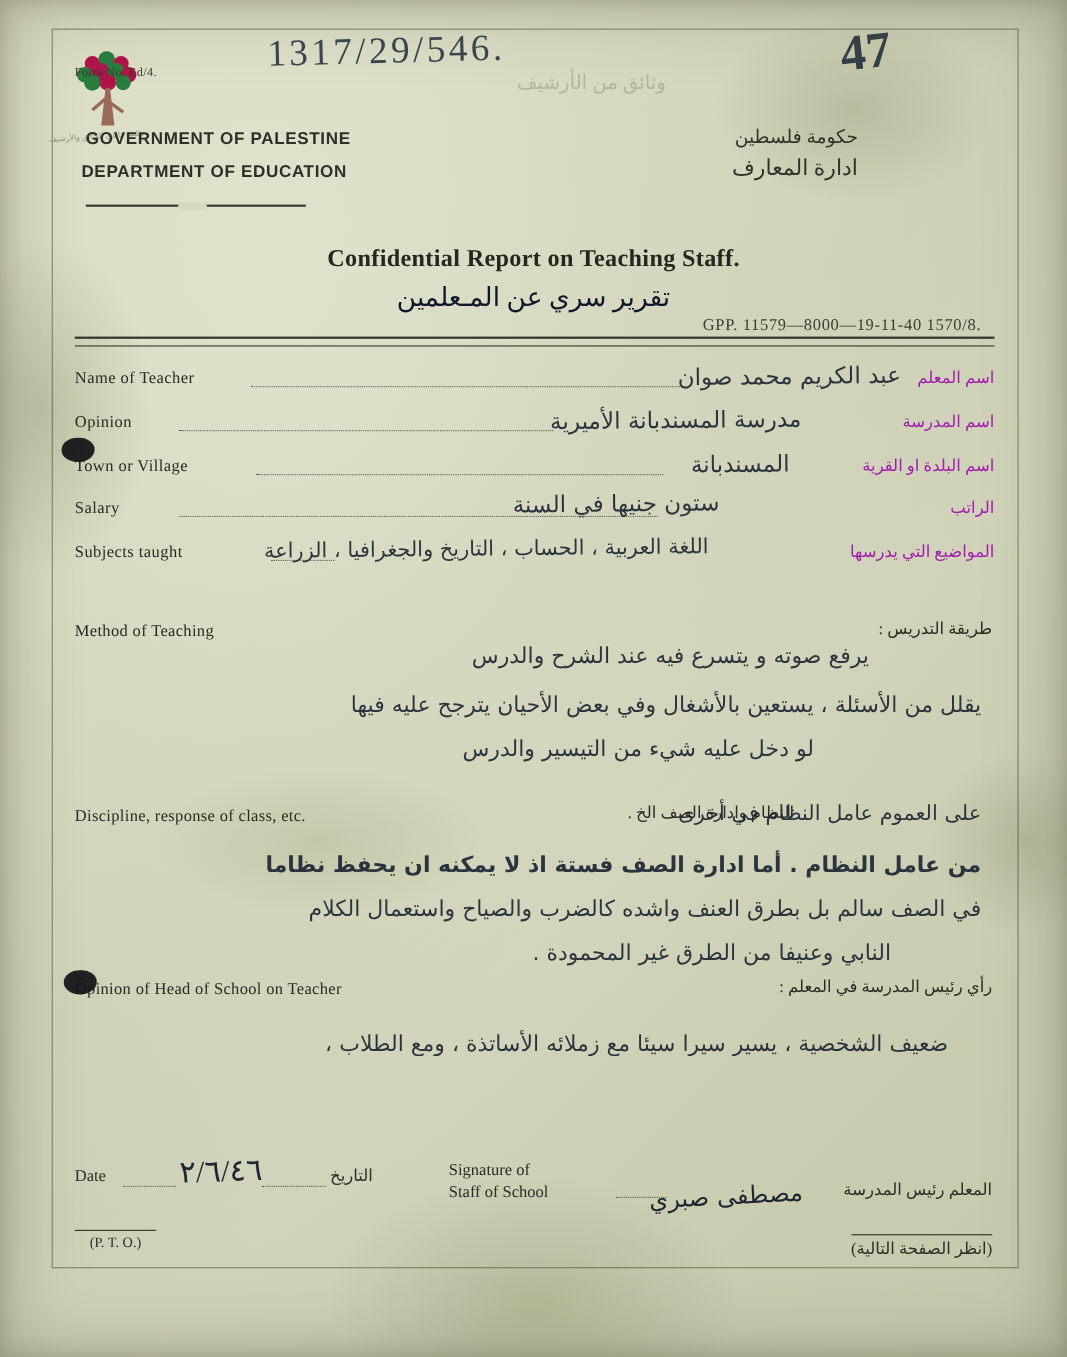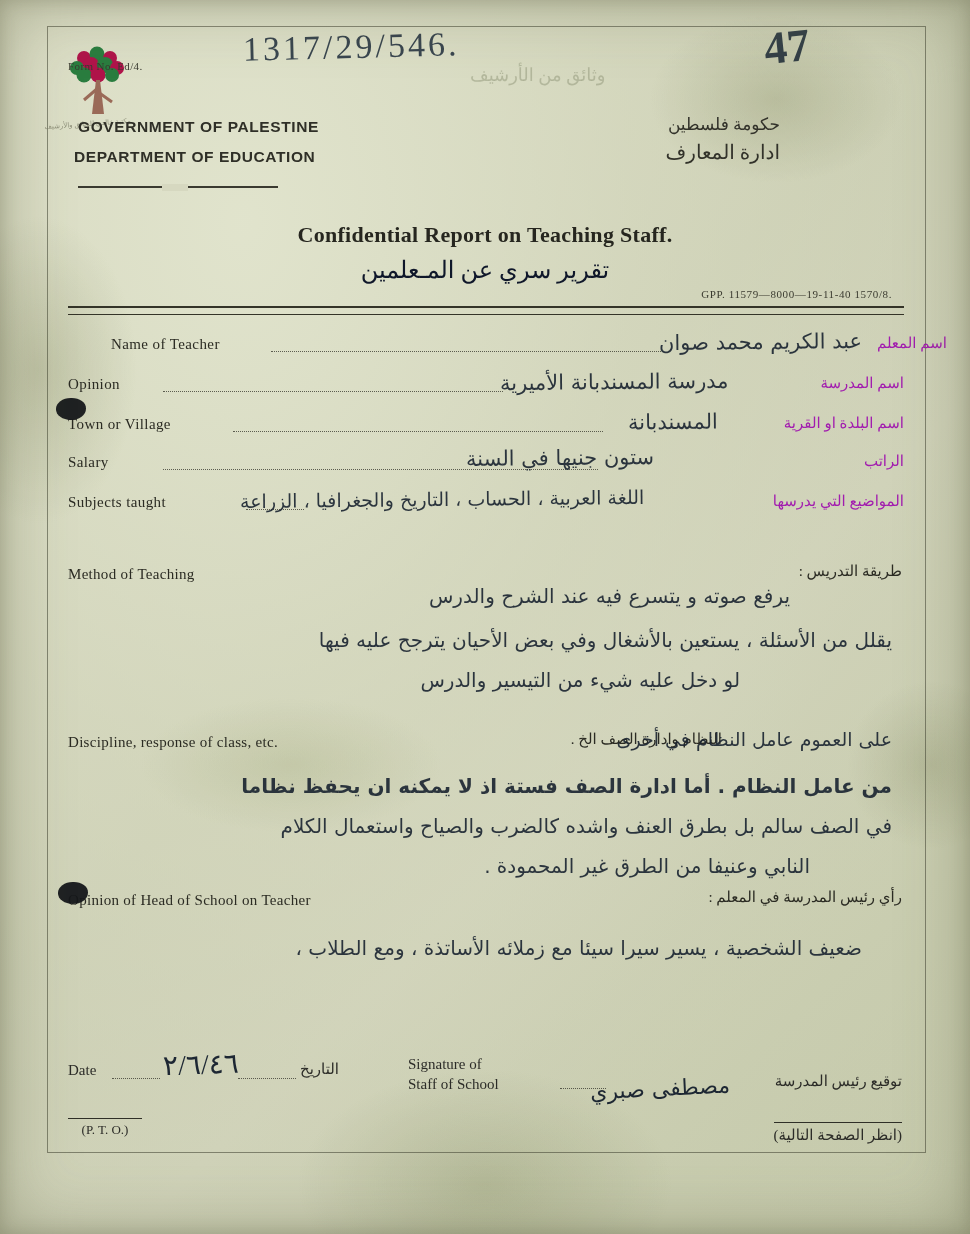--- a/index.html
+++ b/index.html
@@ -148,21 +148,21 @@
     top: 256px;
     text-align: center;
     font-size: 24px;
     color: #0f172a;
     direction: rtl;
   }
   .gpp {
     position: absolute;
     right: 78px;
     top: 288px;
-    font-size: 11px;
+    font-size: 15px;
     letter-spacing: .6px;
     color: #3b3b30;
   }
   .double-rule {
     position: absolute;
     left: 68px;
     top: 306px;
     width: 836px;
     height: 6px;
     border-top: 2.5px solid #343428;
@@ -319,21 +319,21 @@
   <div class="gov-line2">DEPARTMENT OF EDUCATION</div>
   <div class="ar-gov1">حكومة فلسطين</div>
   <div class="ar-gov2">ادارة المعارف</div>
   <div class="hrule-short"></div>
 
   <div class="title-en">Confidential Report on Teaching Staff.</div>
   <div class="title-ar">تقرير سري عن المـعلمين</div>
   <div class="gpp">GPP. 11579—8000—19-11-40  1570/8.</div>
   <div class="double-rule"></div>
 
-  <div class="row" style="top:334px;margin-left:43px;">
+  <div class="row" style="top:334px;">
     <span class="lbl-en">Name of Teacher</span>
     <span class="dots" style="left:160px; width:390px;"></span>
     <span class="lbl-ar">اسم المعلم</span>
     <span class="hand" style="left:548px; top:-4px;">عبد الكريم محمد صوان</span>
   </div>
 
   <div class="row" style="top:374px;">
     <span class="lbl-en">Opinion</span>
     <span class="dots" style="left:95px; width:340px;"></span>
     <span class="lbl-ar">اسم المدرسة</span>
@@ -386,19 +386,19 @@
   <div class="date-val">٢/٦/٤٦</div>
   <div class="date-dots-2"></div>
   <div class="date-lbl-ar">التاريخ</div>
 
   <div class="sig-lbl-en">
     <span>Signature of</span><br>
     <span>Staff of School</span>
   </div>
   <div class="sig-dots"></div>
   <div class="sig-hand">مصطفى صبري</div>
-  <div class="sig-lbl-ar">توقيع رئيس المدرسة</div>
+  <div class="sig-lbl-ar">المعلم رئيس المدرسة</div>
 
   <div class="pto">(P. T. O.)</div>
   <div class="pto-ar">(انظر الصفحة التالية)</div>
 
   <div class="paper-edge"></div>
 </div>
 
 </body></html>

